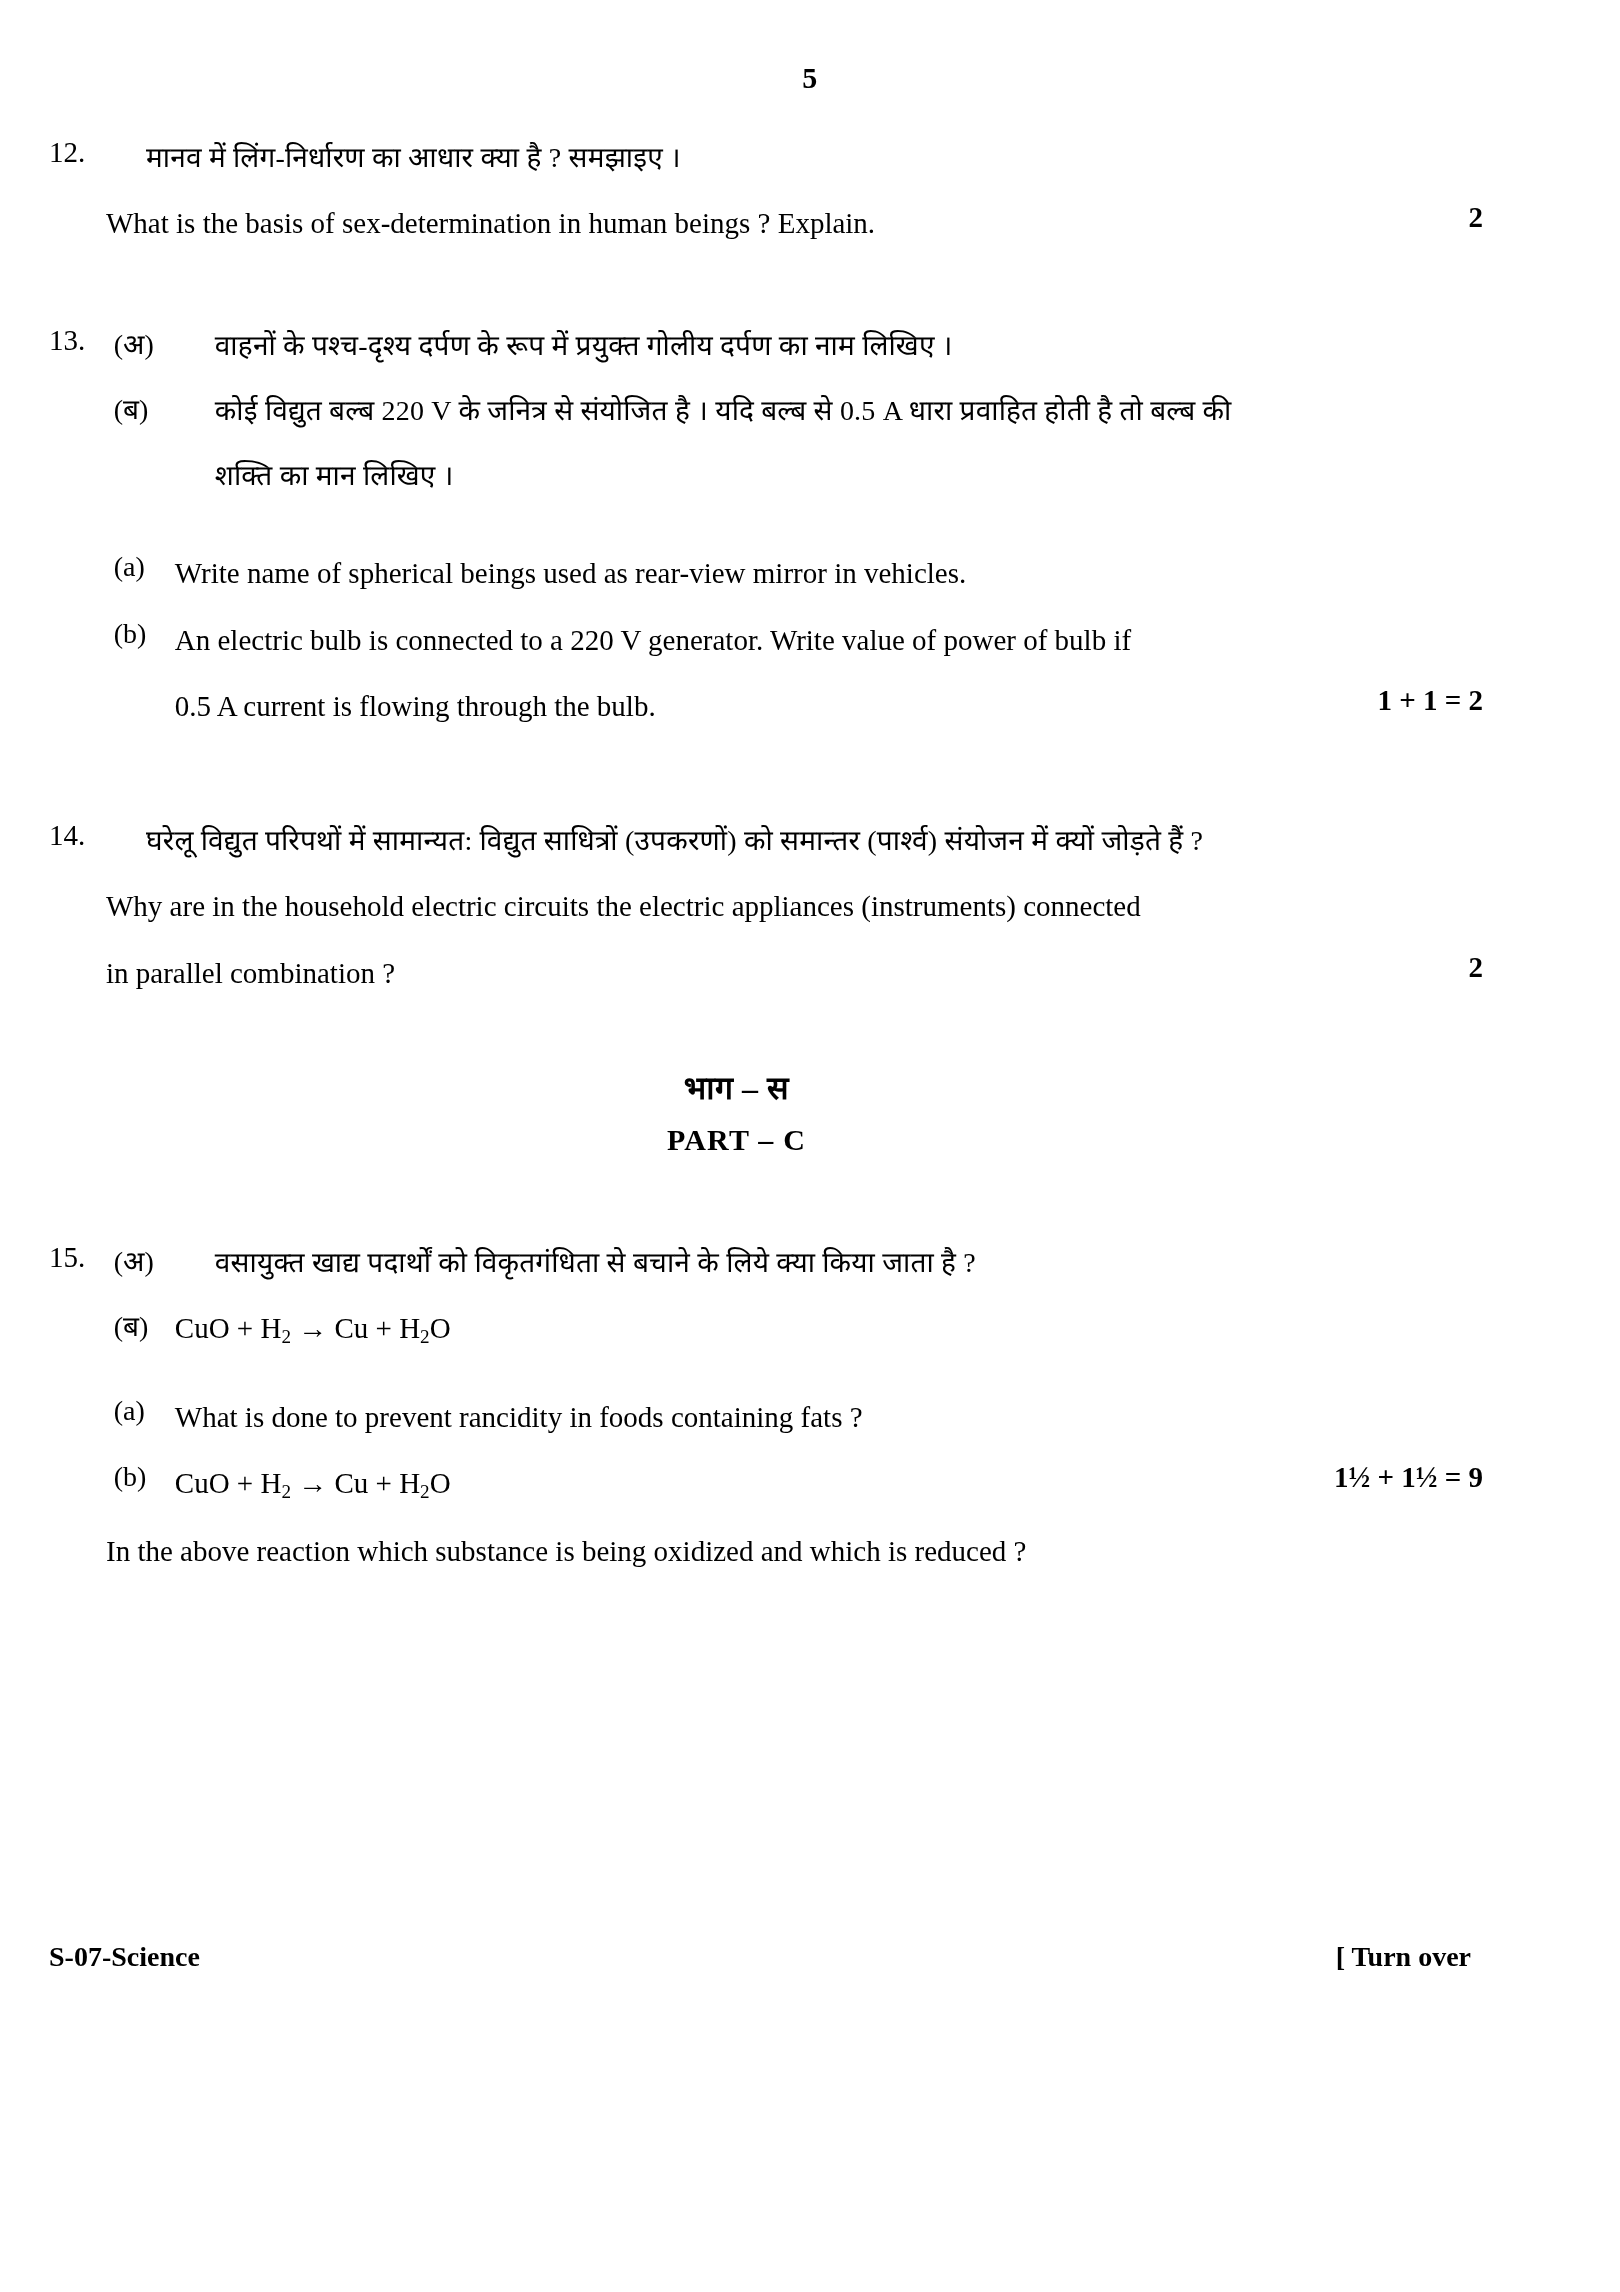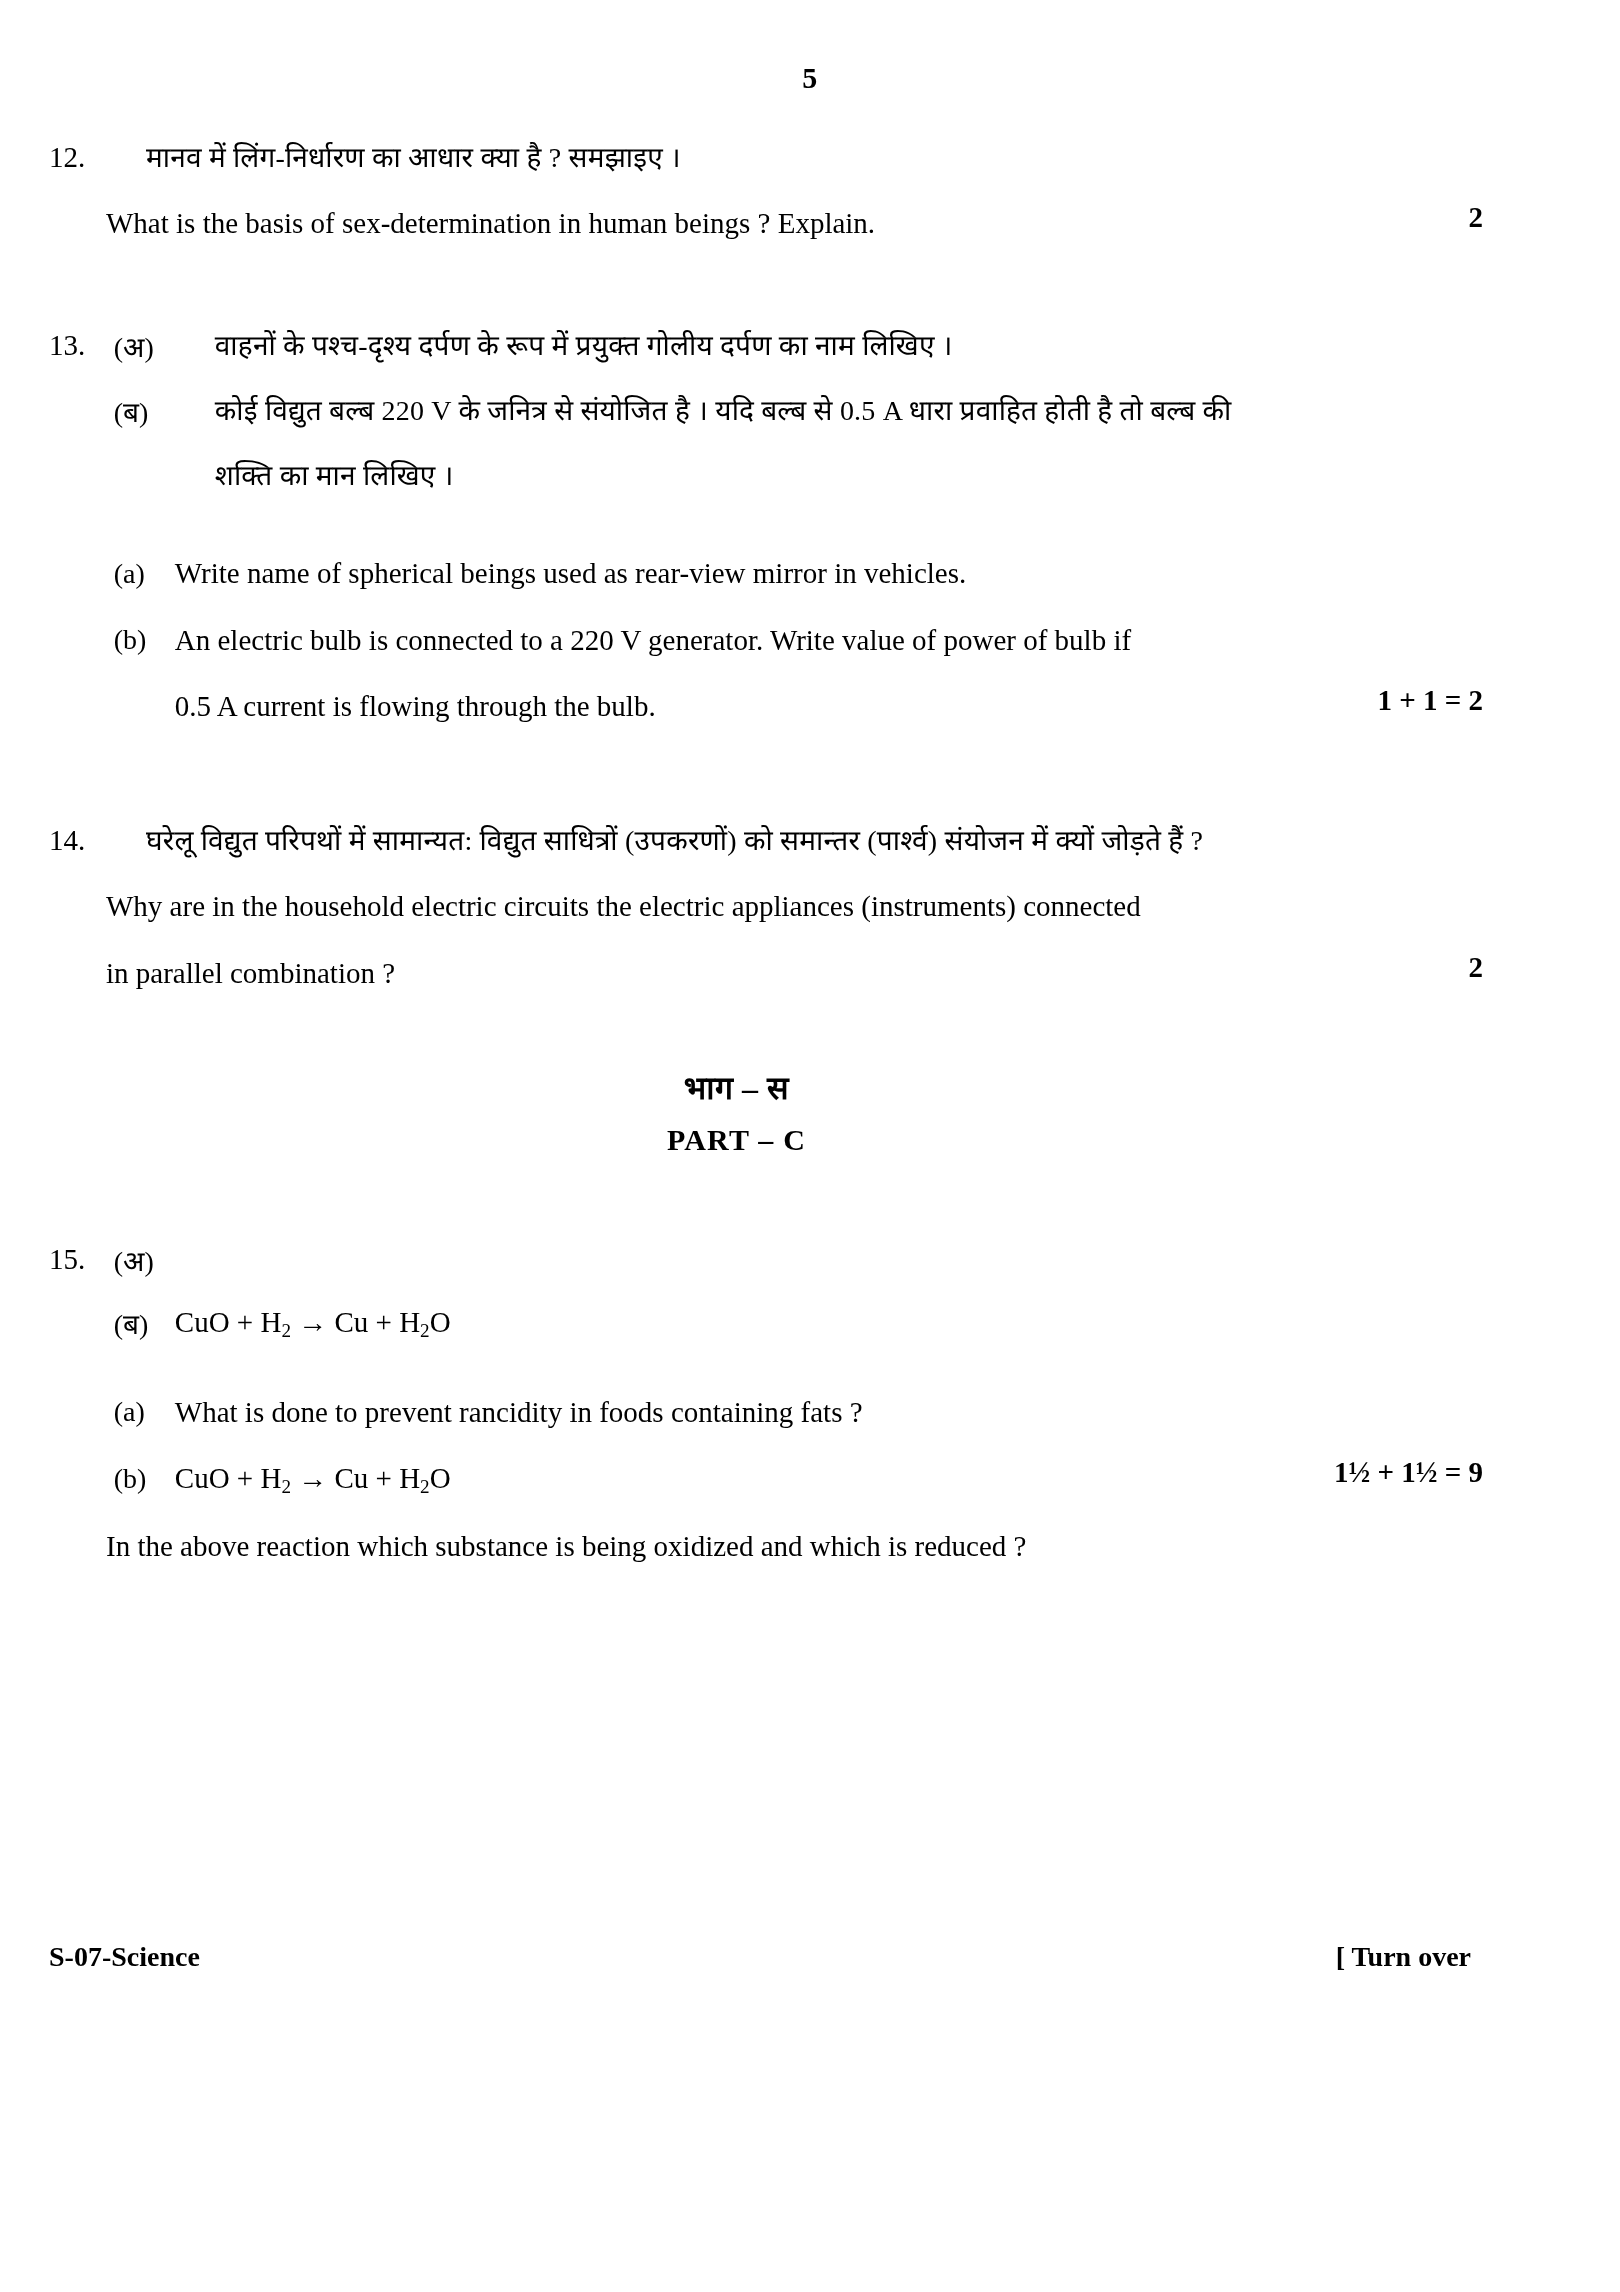--- a/index.html
+++ b/index.html
@@ -31,21 +31,21 @@
     letter-spacing: 0.5px;
   }
   
   .qblock {
     position: relative;
     margin: 0;
   }
   .line {
     position: relative;
     display: flex;
-    align-items: center;
+    align-items: flex-start;
     padding-right: 79px;
   }
   .num {
     width: 57px;
     min-width: 57px;
     text-align: left;
     font-size: 29px;
     padding-left: 49px;
     box-sizing: content-box;
   }
@@ -202,20 +202,21 @@
     <div class="head-hi">भाग – स</div>
     <div class="head-en">PART – C</div>
   </div>
 
   <div class="gap-e"></div>
 
   <div class="qblock">
     <div class="line">
       <div class="num">15.</div>
       <div class="sublabel">(अ)</div>
+      <div class="hinditext">वसायुक्त खाद्य पदार्थों को विकृतगंधिता से बचाने के लिये क्या किया जाता है ?</div>
     </div>
     <div class="sp-sm"></div>
     <div class="line">
       <div class="num blank">15.</div>
       <div class="sublabel">(ब)</div>
       <div class="engtext"><span>CuO + H</span><sub>2</sub><span> → Cu + H</span><sub>2</sub><span>O</span></div>
     </div>
     <div class="sp-sm"></div>
     <div class="sp-sm"></div>
     <div class="line">

